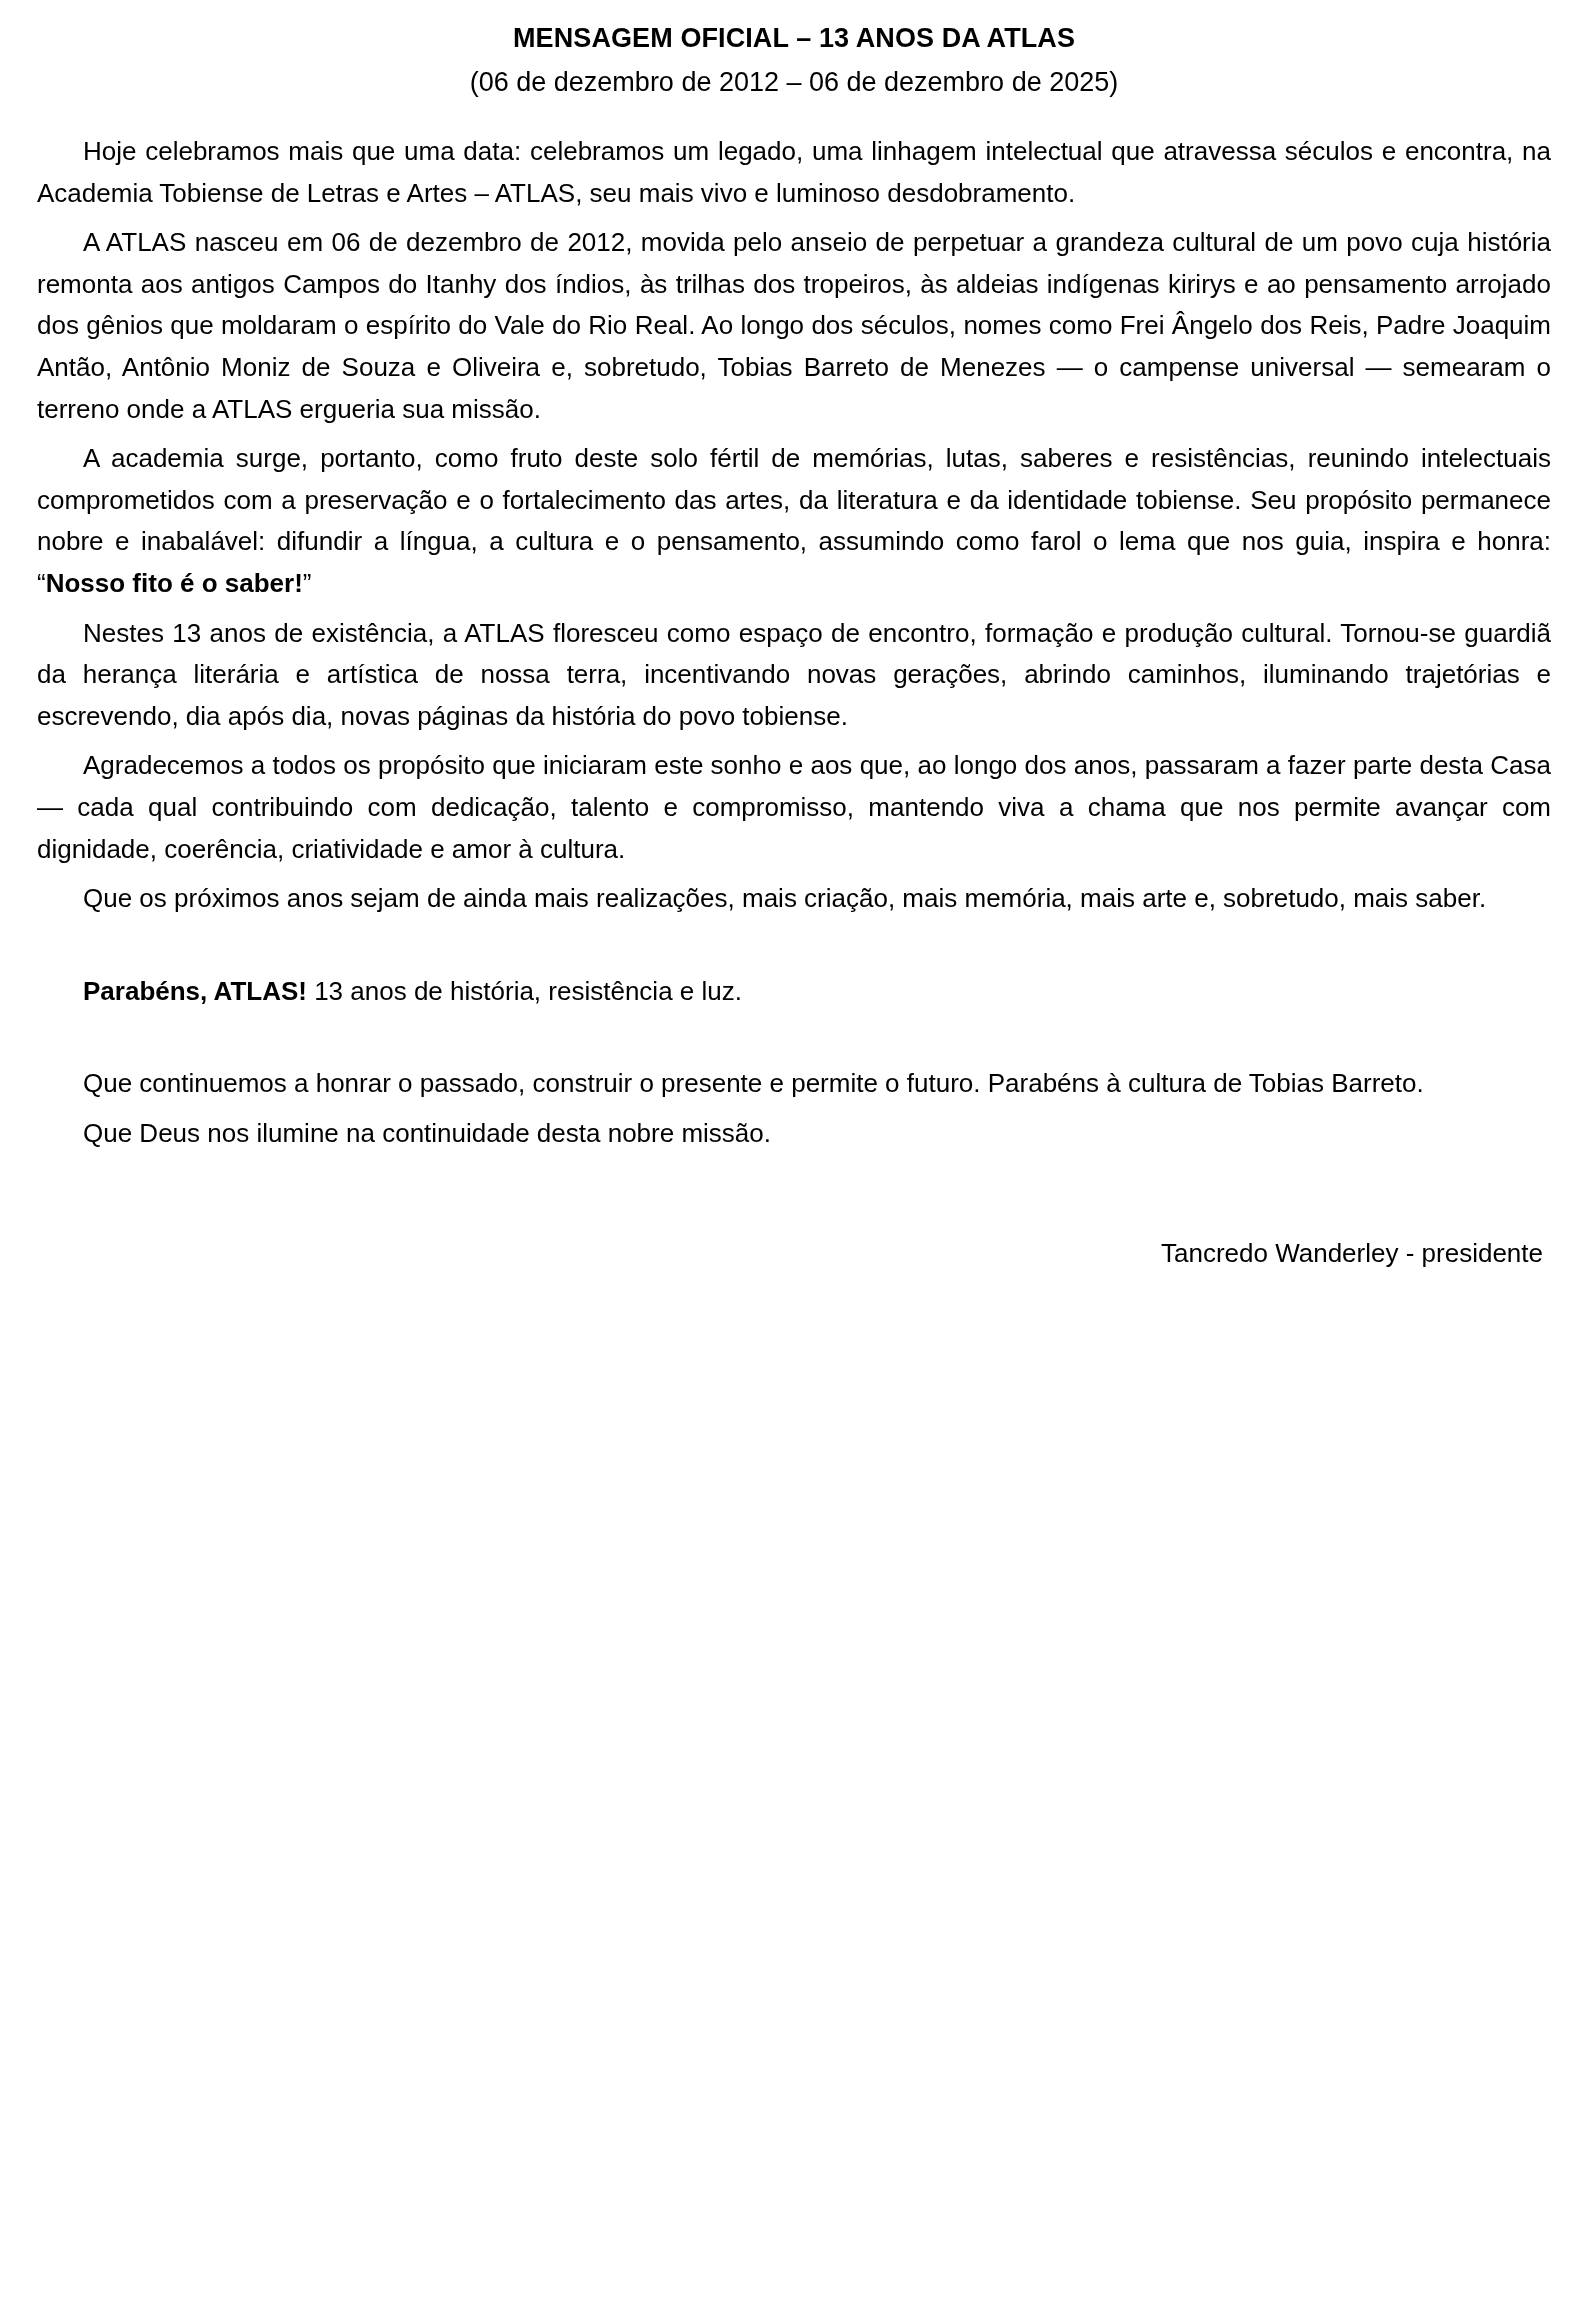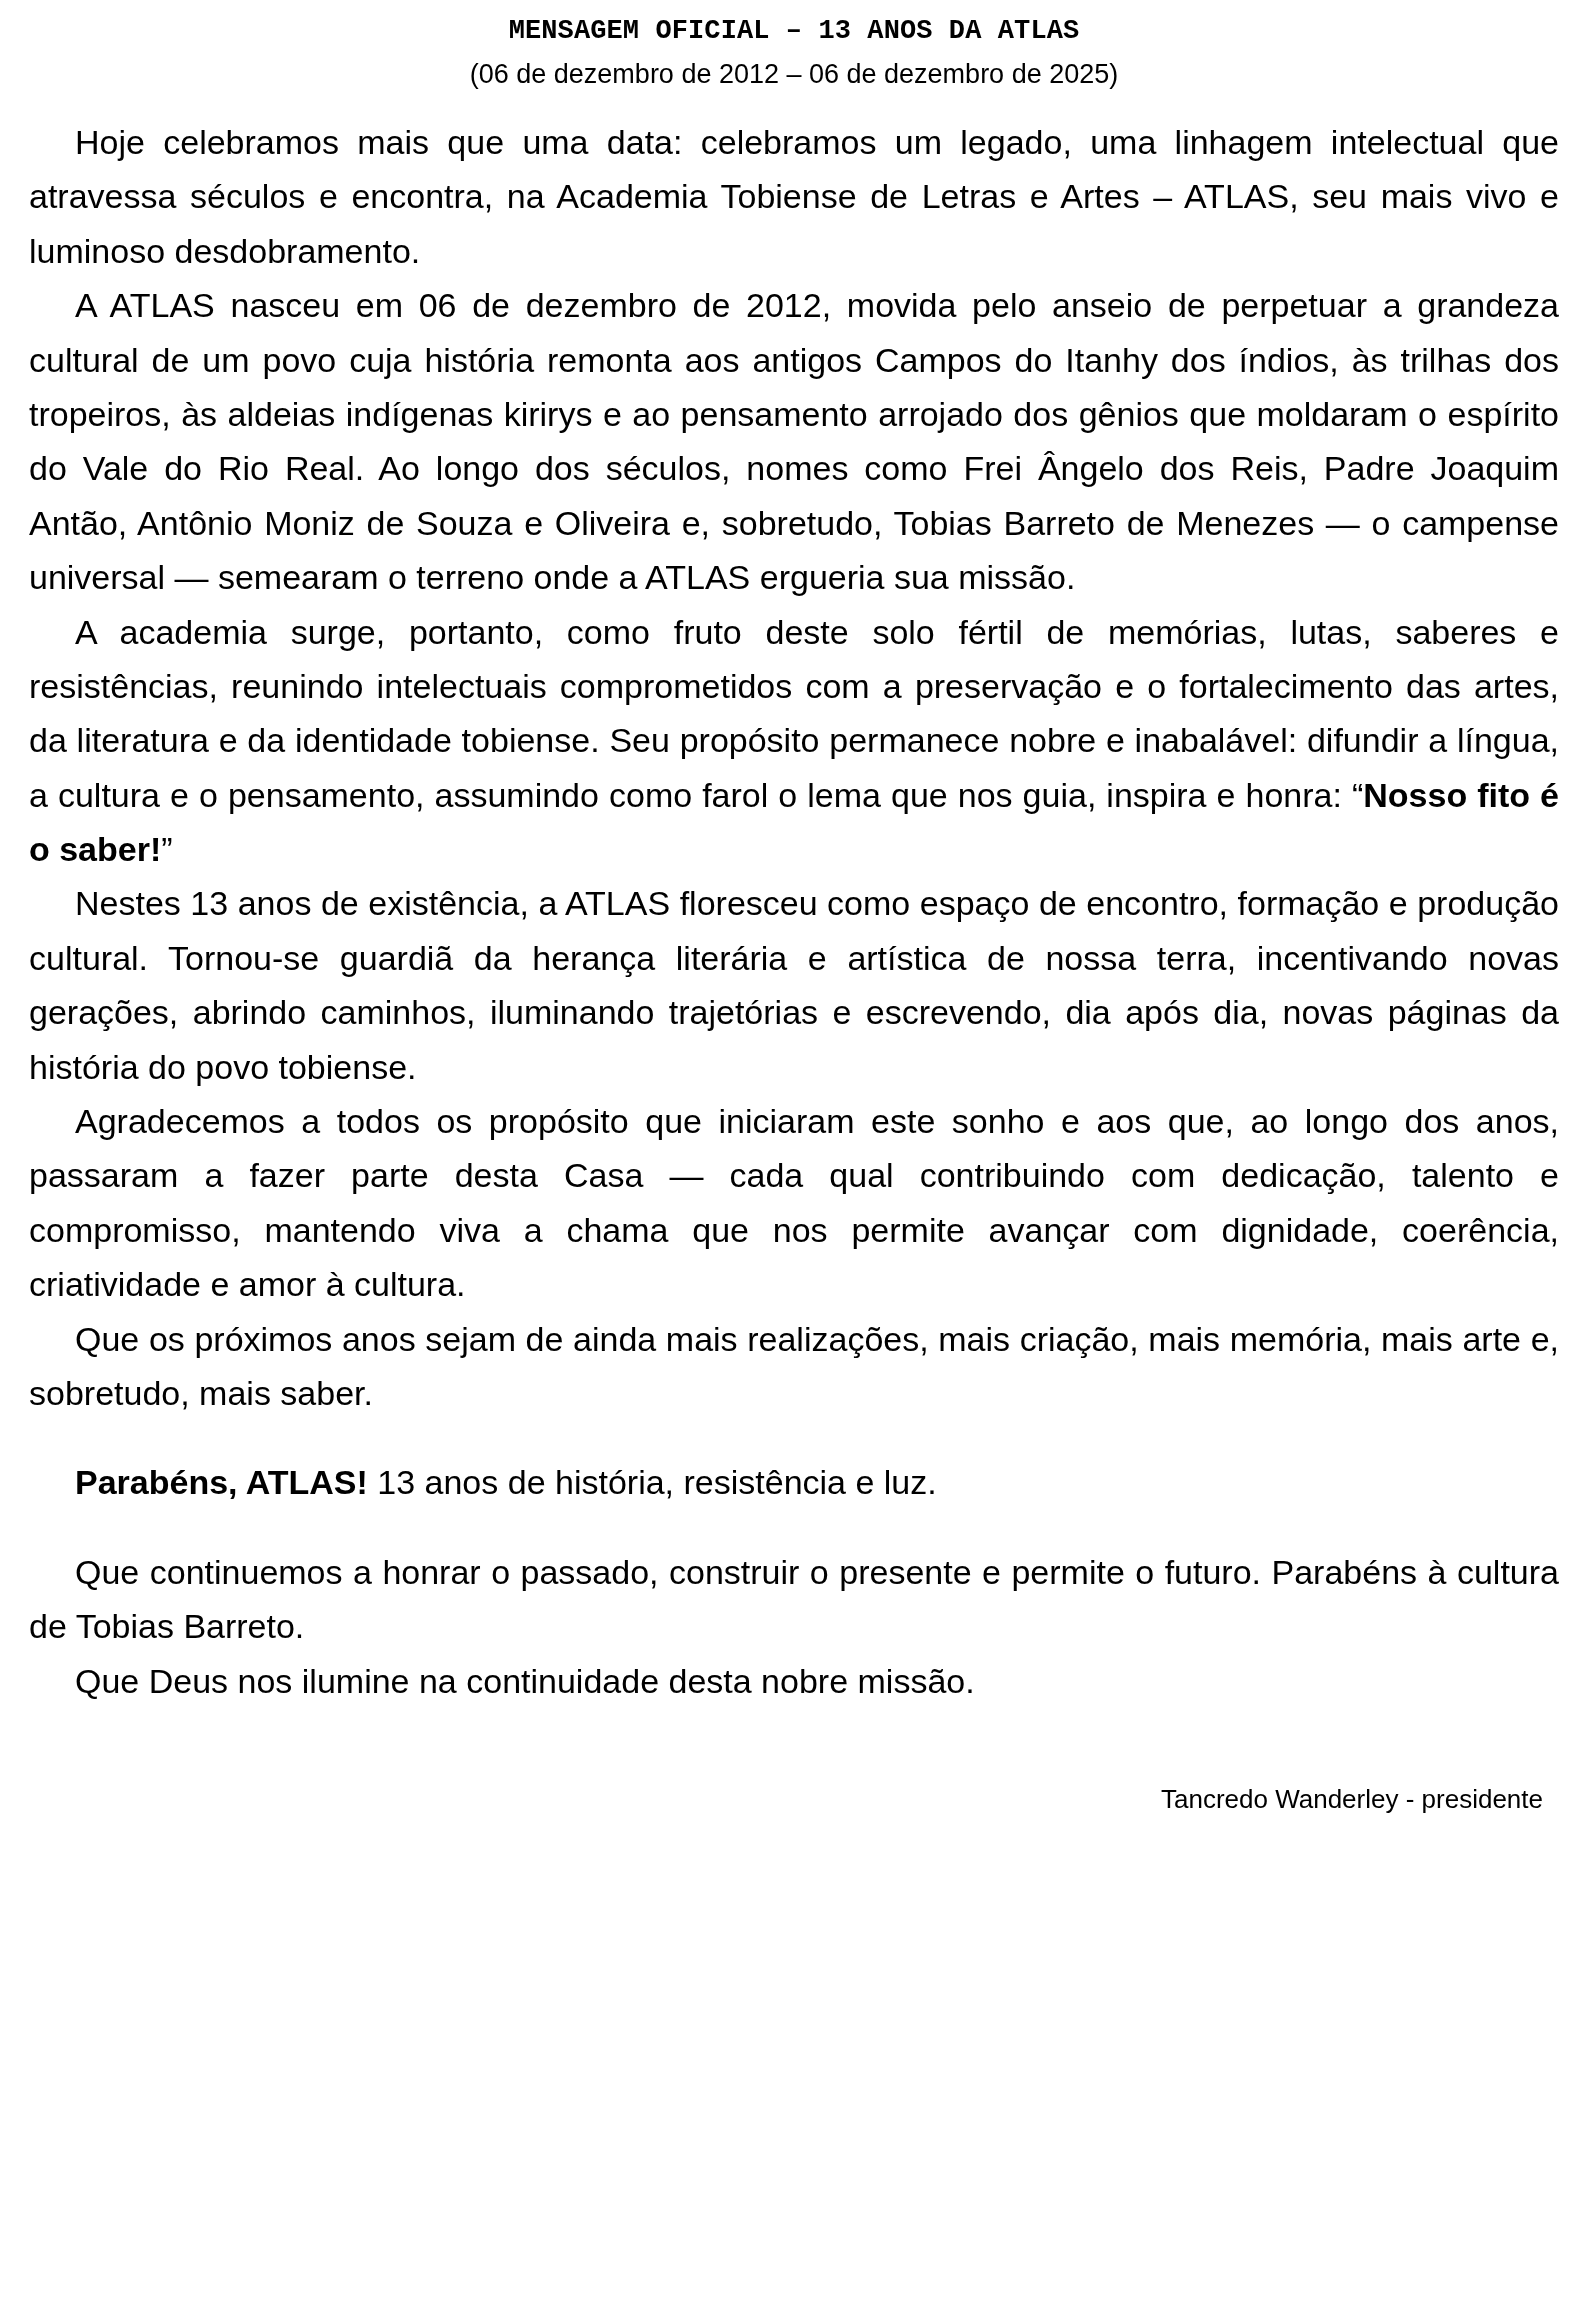--- a/index.html
+++ b/index.html
@@ -23,36 +23,35 @@
   }
   .title-block {
     text-align: center;
     padding-top: 13.5px;
   }
   .doc-title {
     font-size: 27px;
     font-weight: bold;
     line-height: 1.26;
     letter-spacing: 0.1px;
-    margin: 0;
-    font-family: Liberation Mono, monospace;
+    margin: 7px;
   }
   .doc-subtitle {
     font-size: 27px;
     font-weight: normal;
     line-height: 1.26;
     margin: 6px;
     padding-top: 3.1px;
   }
   .body-block {
     padding-top: 18.4px;
   }
   p.para {
-    margin: 0;
-    font-size: 34px;
+    margin: 8px;
+    font-size: 26px;
     line-height: 1.60;
     text-align: justify;
     text-justify: inter-word;
     text-indent: 46px;
     hyphens: none;
   }
   p.para.flush {
     text-align: left;
   }
   p.spacer {

